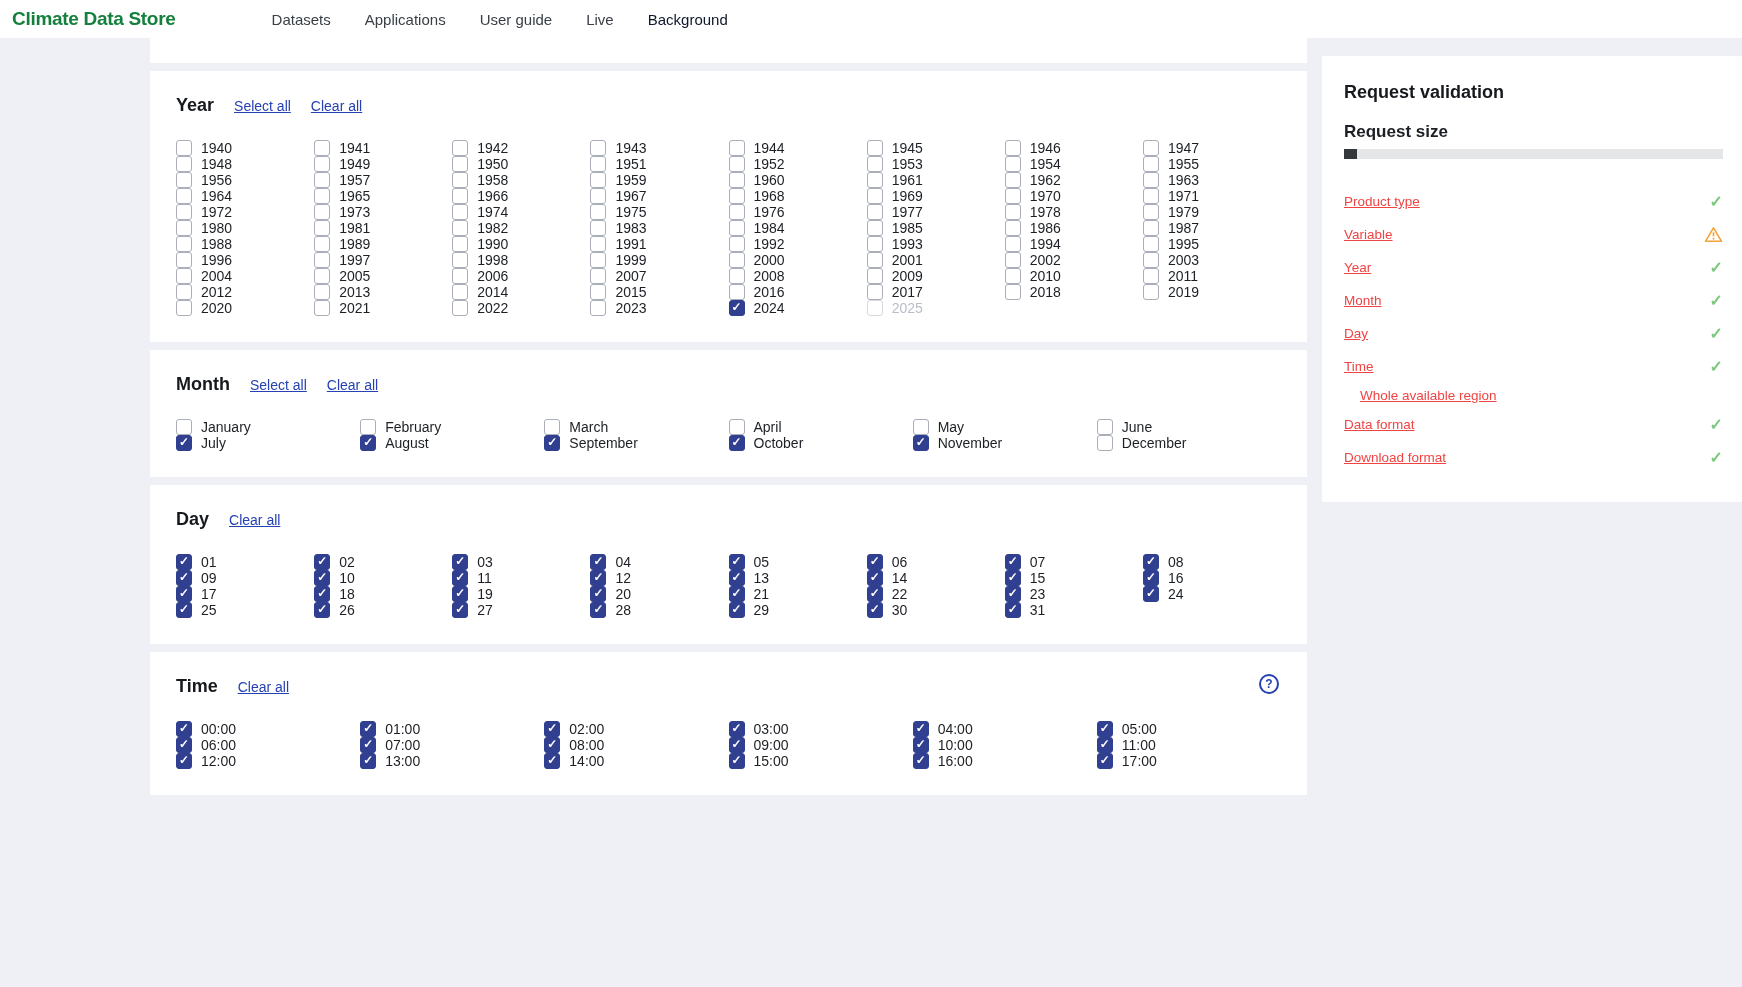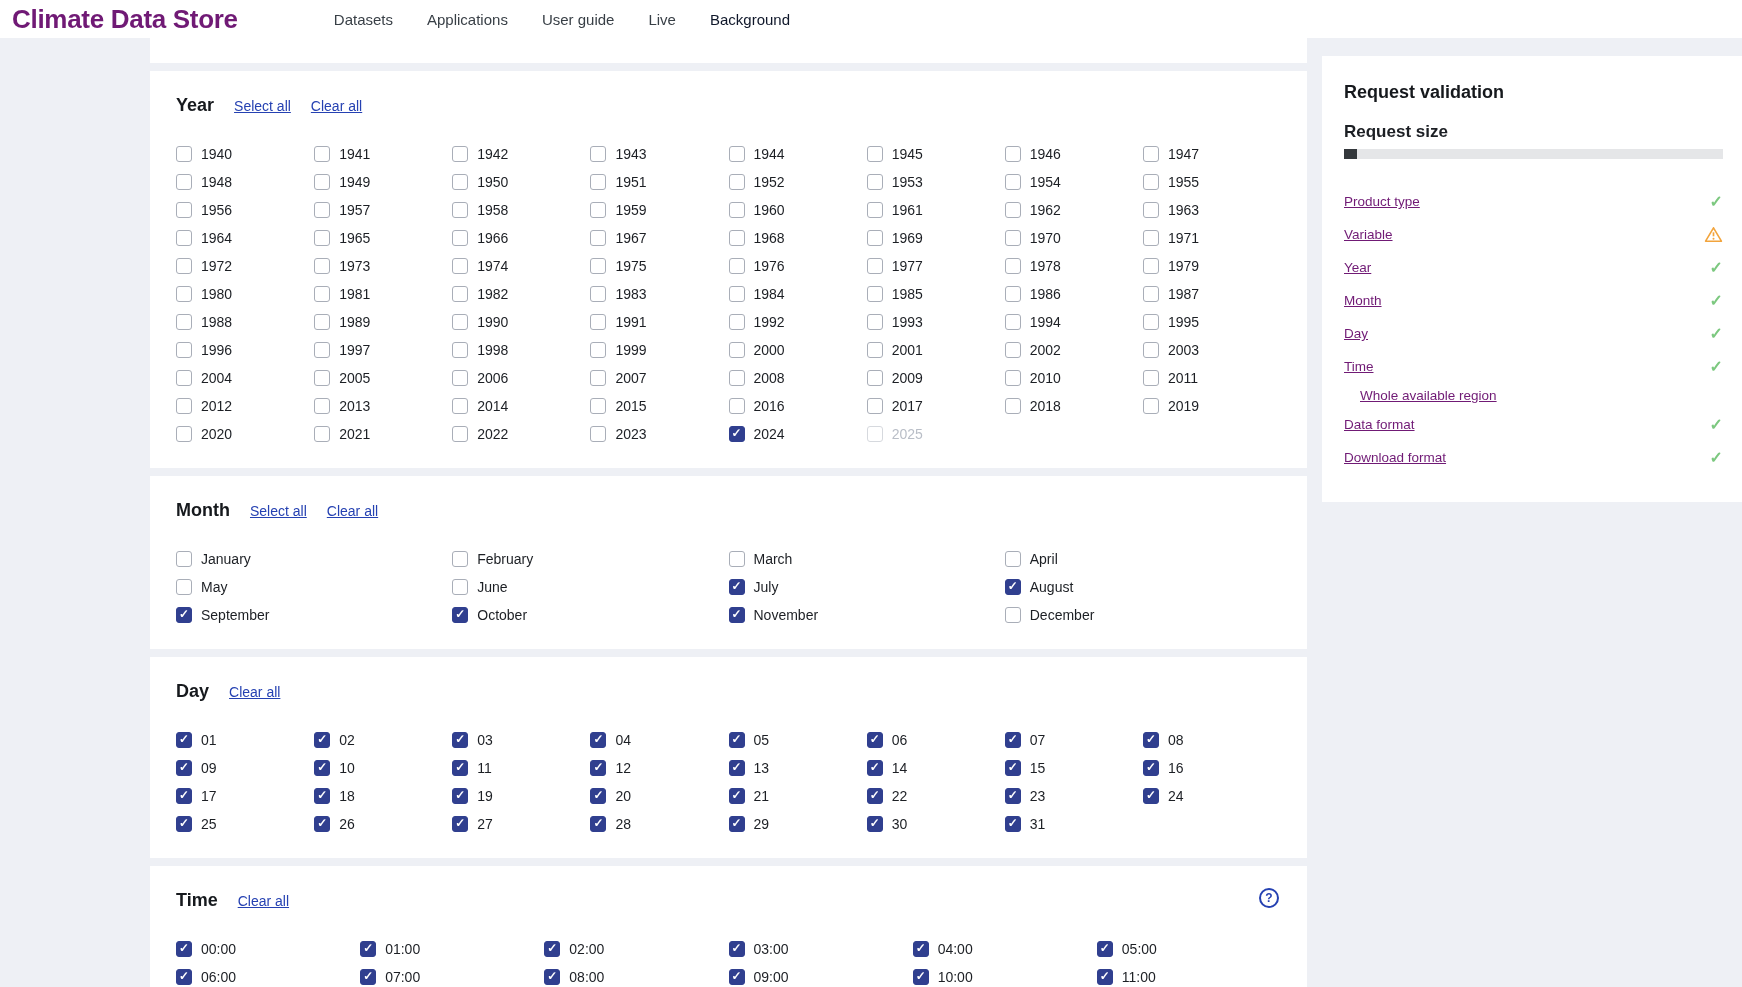--- a/index.html
+++ b/index.html
@@ -9,21 +9,21 @@
     font-family:"Liberation Sans", sans-serif;
     color:#1c1f24;
     position:relative;
   }
   
   .topbar {
     position:absolute; top:0; left:0; width:1742px; height:38px;
     background:#ffffff; display:flex; align-items:center; z-index:5;
   }
   .logo {
-    margin-left:12px; font-size:26px; font-weight:800; color:#701a75;
+    margin-left:12px; font-size:19px; font-weight:800; color:#15803d;
     letter-spacing:-0.3px; white-space:nowrap;
   }
   .mainnav { display:flex; margin-left:96px; gap:34px; }
   .mainnav a {
     font-size:15px; color:#383f46; text-decoration:none; cursor:pointer;
   }
   .mainnav a.active { color:#0f172a; }
   
   .main-col { position:absolute; top:38px; left:150px; width:1157px; }
   .partial-card { height:25px; background:#ffffff; }
@@ -36,21 +36,21 @@
   .title-row a.action {
     font-size:14px; color:#2541b2; text-decoration:underline; cursor:pointer;
   }
   .help-circle {
     position:absolute; right:2px; top:-2px; width:20px; height:20px;
     border:2px solid #2541b2; border-radius:50%; color:#2541b2;
     font-size:12px; font-weight:700; display:flex; align-items:center;
     justify-content:center; cursor:pointer;
   }
   .grid {
-    display:grid; margin-top:30px; row-gap:12px; align-items:center;
+    display:grid; margin-top:24px; row-gap:0; align-items:center;
   }
   .item { display:flex; align-items:center; gap:9px; cursor:pointer; }
   .cb {
     width:16px; height:16px; flex:0 0 16px; background:#fff;
     border:1px solid #a9aeb8; border-radius:3px; position:relative;
   }
   .cb.checked { background:#303f8f; border-color:#303f8f; }
   .cb.checked::after {
     content:"\2713"; position:absolute; left:2px; top:-1px;
     color:#ffffff; font-size:12px; font-weight:700;
@@ -66,21 +66,21 @@
   .sidebar h2 { font-size:18px; font-weight:700; color:#16191d; }
   .req-size-label { margin-top:19px; font-size:17px; font-weight:700; color:#1c1f24; }
   .progress { margin-top:7px; height:10px; background:#e5e6e8; width:100%; }
   .progress .fill { height:10px; background:#34383c; }
   .vlist { margin-top:26px; }
   .vrow {
     display:flex; align-items:center; justify-content:space-between; height:33px;
   }
   .vrow.sub { height:25px; padding-left:16px; }
   .vrow a {
-    font-size:13.5px; color:#701a75; text-decoration:underline; cursor:pointer;
+    font-size:13.5px; color:#ef4444; text-decoration:underline; cursor:pointer;
   }
   .status-ok { color:#7cc87f; font-size:16px; font-weight:700; }
   .status-icon { display:inline-flex; align-items:center; }
 </style>
 </head>
 <body>
 
 <header class="topbar">
   <div class="logo">Climate Data Store</div>
   <nav class="mainnav">
@@ -452,21 +452,21 @@
   </section>
 
   <section class="card">
     <div class="title-row">
       <h2>Month</h2>
       <span class="links">
           <a class="action">Select all</a>
           <a class="action">Clear all</a>
         </span>
     </div>
-    <div class="grid" style="grid-template-columns: repeat(4, 1fr);">
+    <div class="grid" style="grid-template-columns: repeat(6, 1fr);">
         <label class="item">
           <span class="cb"></span>
           <span class="lbl">January</span>
         </label>
         <label class="item">
           <span class="cb"></span>
           <span class="lbl">February</span>
         </label>
         <label class="item">
           <span class="cb"></span>

